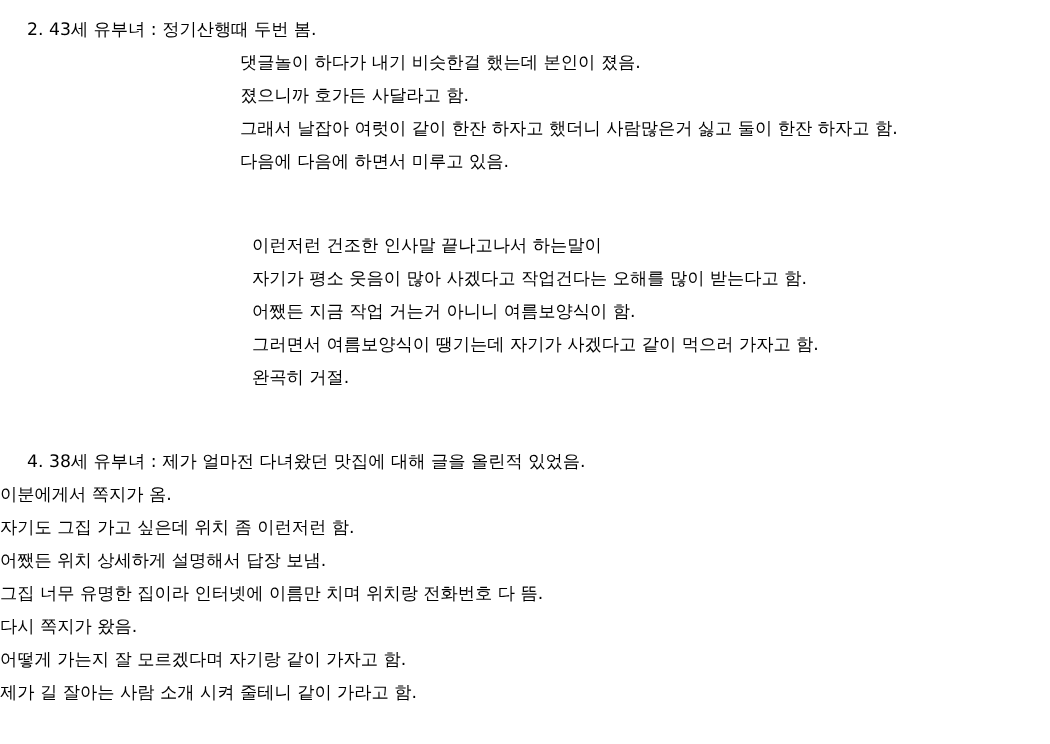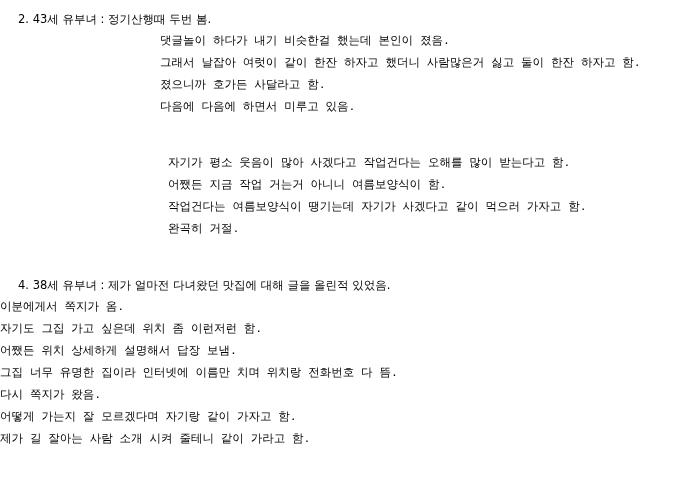--- a/index.html
+++ b/index.html
@@ -27,21 +27,20 @@
   .entry-head {
     font-size: 11.5px;
     line-height: 22px;
     white-space: pre;
     padding-left: 18px;
   }
   .entry-lines {
     margin: 0;
     padding: 0;
     list-style: none;
-    font-family: Liberation Mono, monospace;
   }
   .entry-lines li {
     font-size: 11.5px;
     line-height: 22px;
     white-space: pre;
   }
   .indent-1 { padding-left: 160px; }
   .indent-2 { padding-left: 168px; }
   .indent-3 { }
   .gap-1 { height: 34px; }
@@ -49,33 +48,34 @@
 </style>
 </head>
 <body>
 
 <div class="page">
 
   <div class="entry">
     <div class="entry-head">2. 43세 유부녀 : 정기산행때 두번 봄.</div>
     <ul class="entry-lines">
       <li class="indent-1">댓글놀이 하다가 내기 비슷한걸 했는데 본인이 졌음.</li>
+      <li class="indent-1">졌으니까 호가든 사달라고 함.</li>
       <li class="indent-1">그래서 날잡아 여럿이 같이 한잔 하자고 했더니 사람많은거 싫고 둘이 한잔 하자고 함.</li>
-      <li class="indent-1">졌으니까 호가든 사달라고 함.</li>
       <li class="indent-1">다음에 다음에 하면서 미루고 있음.</li>
     </ul>
   </div>
 
   <div class="gap-1"></div>
 
   <div class="entry">
     <ul class="entry-lines">
+      <li class="indent-2">이런저런 건조한 인사말 끝나고나서 하는말이</li>
       <li class="indent-2">자기가 평소 웃음이 많아 사겠다고 작업건다는 오해를 많이 받는다고 함.</li>
       <li class="indent-2">어쨌든 지금 작업 거는거 아니니 여름보양식이 함.</li>
-      <li class="indent-2">작업건다는 여름보양식이 땡기는데 자기가 사겠다고 같이 먹으러 가자고 함.</li>
+      <li class="indent-2">그러면서 여름보양식이 땡기는데 자기가 사겠다고 같이 먹으러 가자고 함.</li>
       <li class="indent-2">완곡히 거절.</li>
     </ul>
   </div>
 
   <div class="gap-2"></div>
 
   <div class="entry">
     <div class="entry-head">4. 38세 유부녀 : 제가 얼마전 다녀왔던 맛집에 대해 글을 올린적 있었음.</div>
     <ul class="entry-lines">
       <li class="indent-3">이분에게서 쪽지가 옴.</li>

